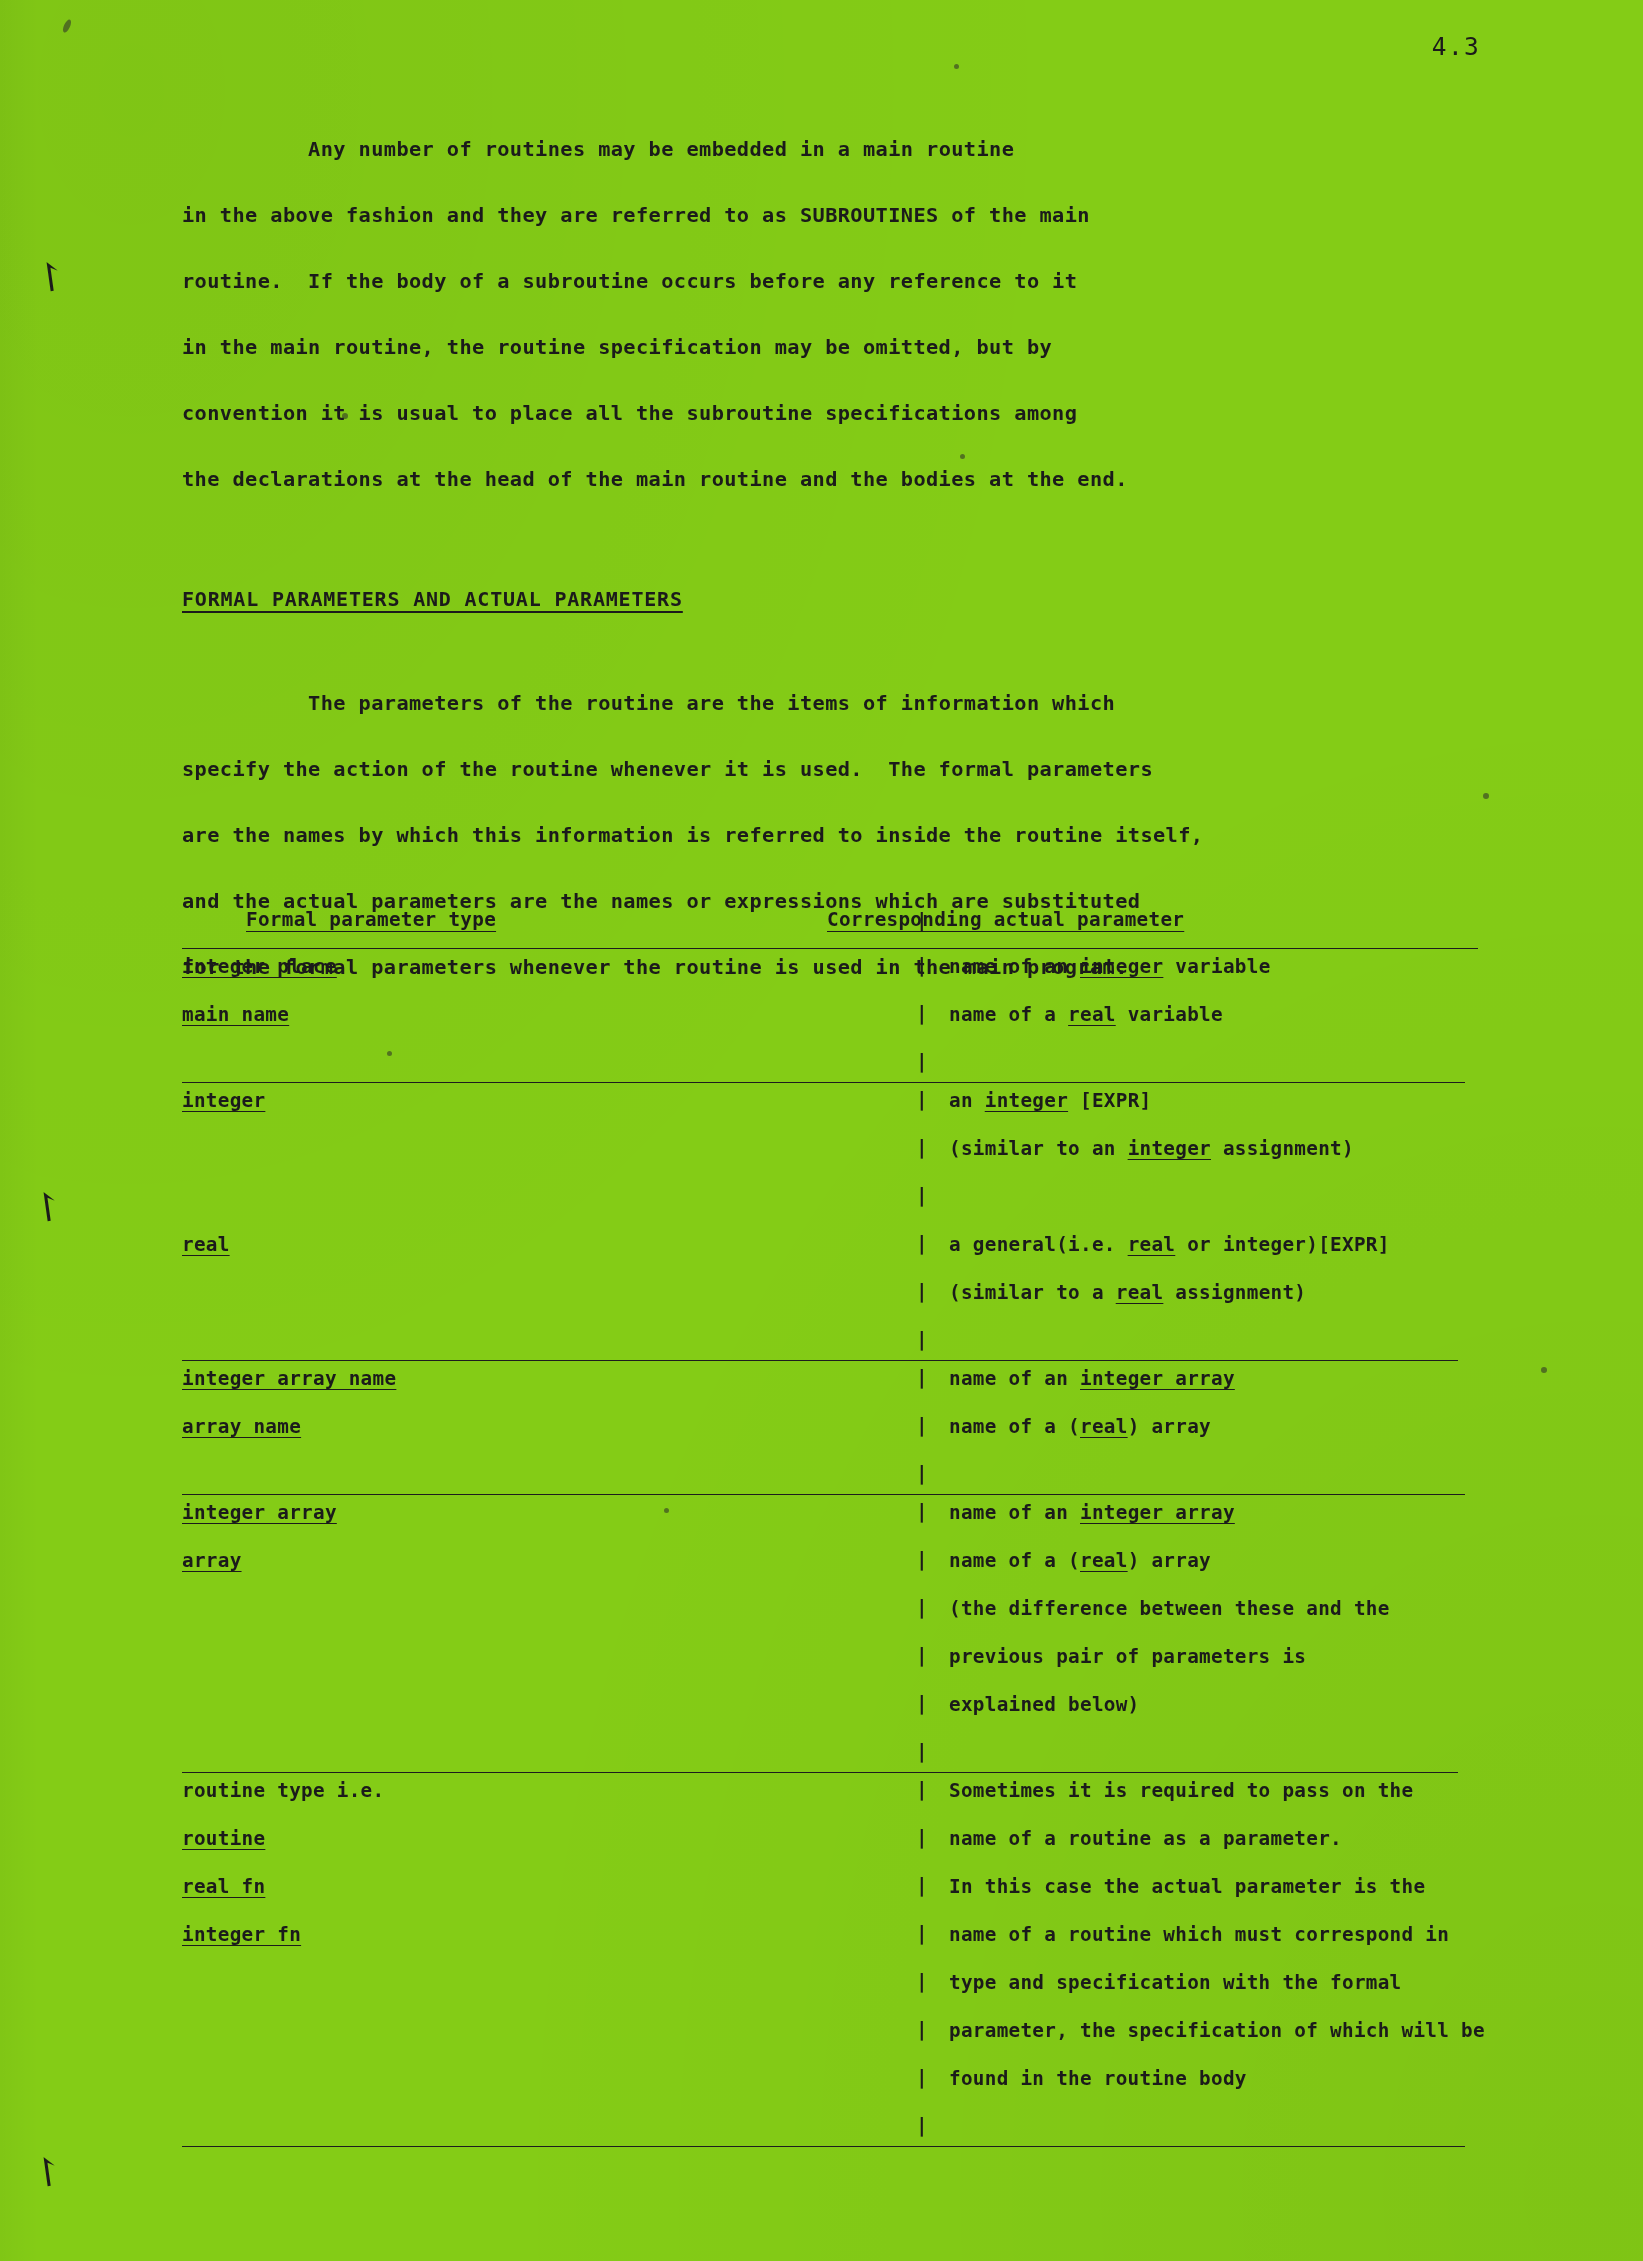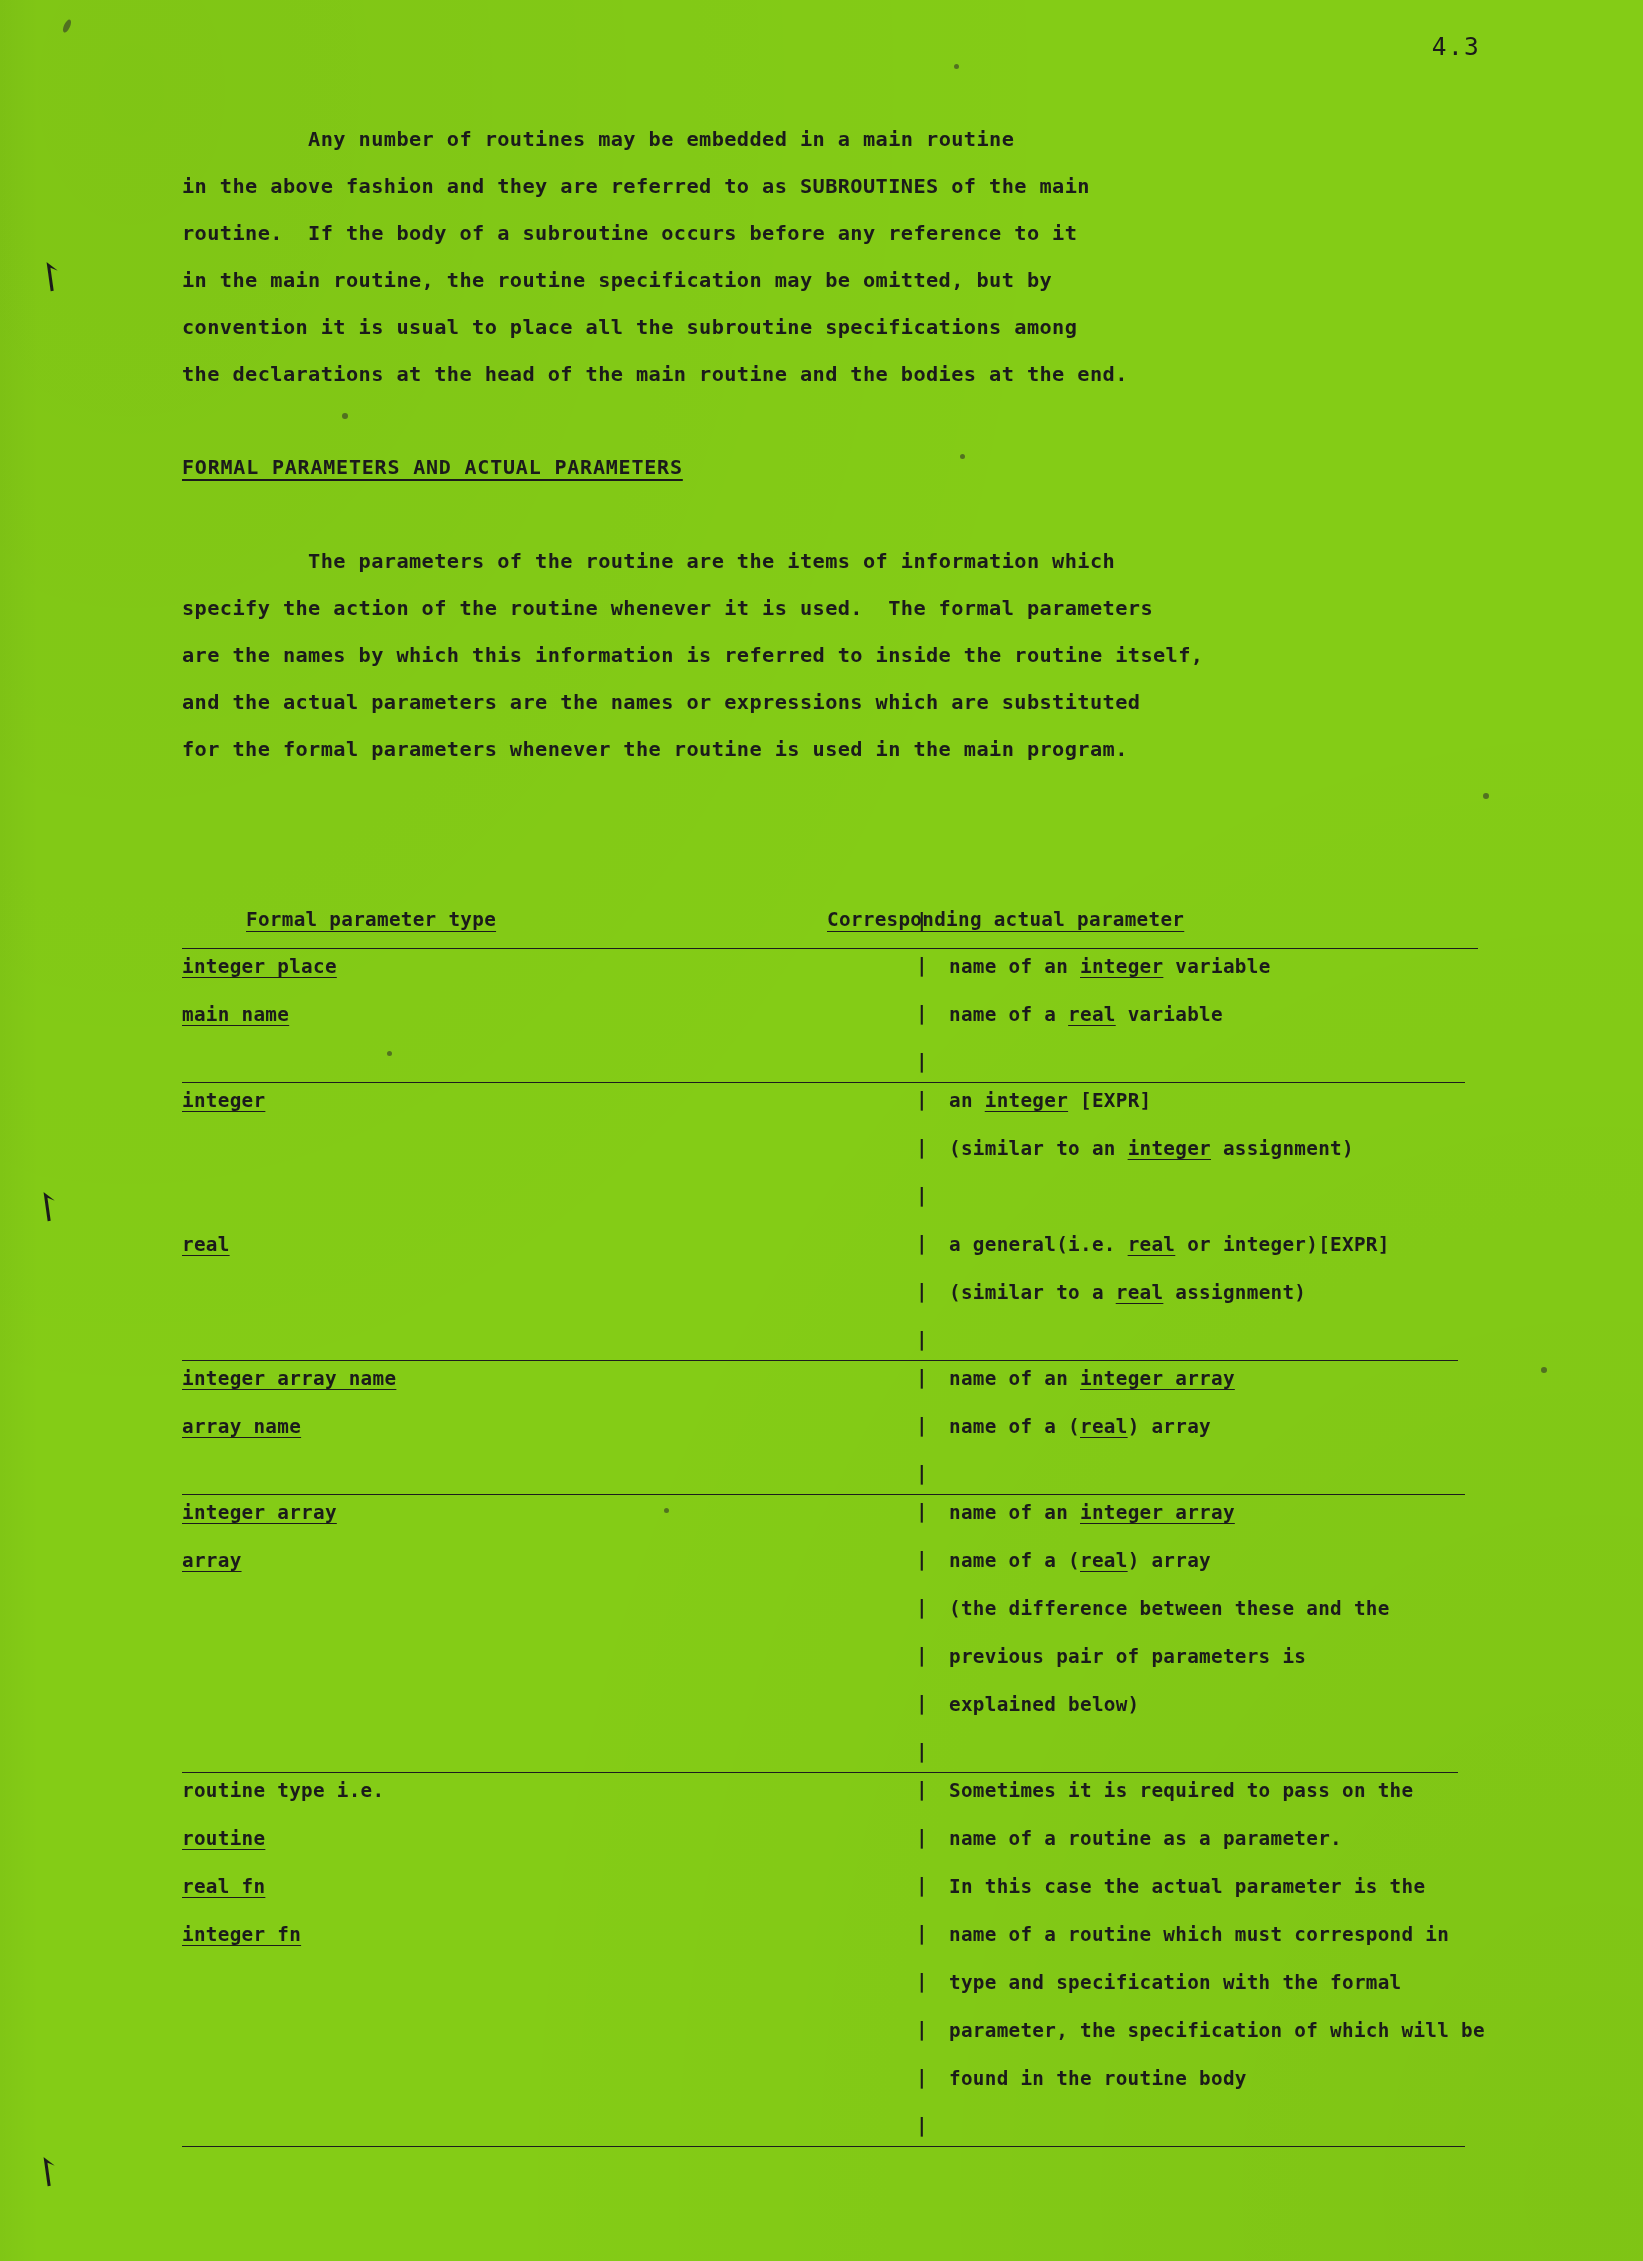--- a/index.html
+++ b/index.html
@@ -43,29 +43,29 @@
 
   .content {
     position: absolute;
     left: 182px;
     top: 116px;
     width: 1296px;
   }
 
   .para {
     font-size: 20.3px;
-    line-height: 47px;
+    line-height: 66px;
     letter-spacing: 0.4px;
     white-space: pre-wrap;
     font-weight: 700;
     font-family: "DejaVu Sans Mono", monospace;
   }
 
   .section-heading {
-    margin-top: 57px;
+    margin-top: 75px;
     font-size: 20px;
     letter-spacing: 0.8px;
     font-weight: 700;
     text-decoration: underline;
     text-underline-offset: 4.5px;
     display: inline-block;
   }
 
   .para.second {
     margin-top: 59px;

